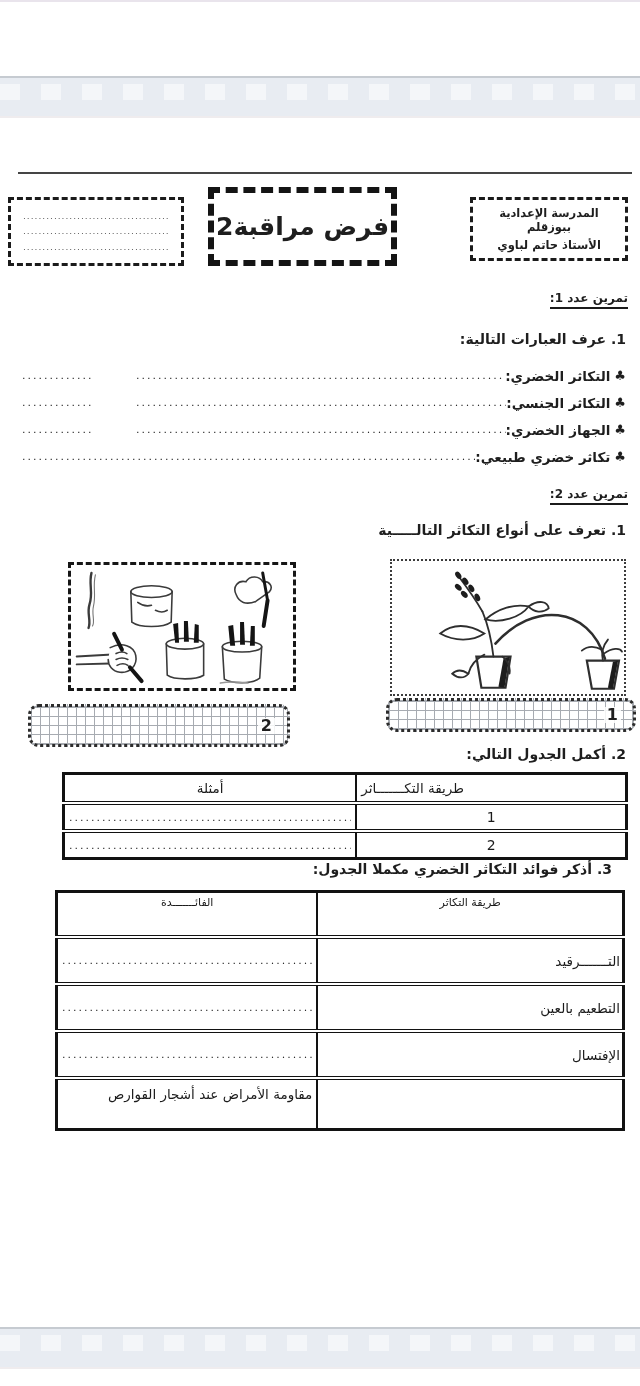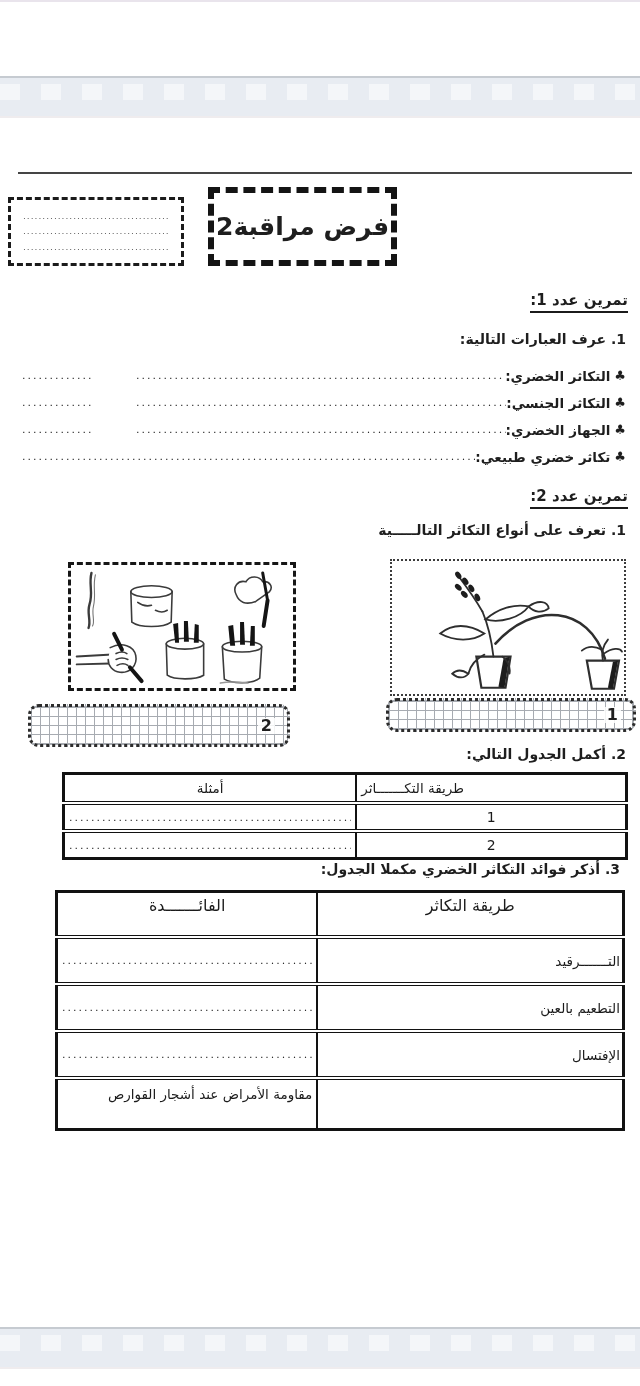--- a/index.html
+++ b/index.html
@@ -23,29 +23,29 @@
   .title-box{position:absolute;top:187px;left:208px;width:189px;height:79px;box-sizing:border-box;
       border:6px dashed #141414;display:flex;align-items:center;justify-content:center;direction:rtl;}
   .title-box .t{font-size:25px;font-weight:700;letter-spacing:.5px;}
   .name-box{position:absolute;top:197px;left:8px;width:176px;height:69px;box-sizing:border-box;
       border:3.5px dashed #1b1b1b;display:flex;flex-direction:column;justify-content:space-evenly;
       padding:6px 12px;}
   .name-box .dotline{font-size:9px;letter-spacing:1px;color:#5a5a5a;white-space:nowrap;
       overflow:hidden;height:11px;line-height:11px;}
 
   
-  .ex-title{position:absolute;right:12px;font-size:15px;font-weight:700;direction:rtl;
+  .ex-title{position:absolute;right:12px;font-size:12px;font-weight:700;direction:rtl;
       border-bottom:2px solid #1b1b1b;padding-bottom:2px;}
   .ex1-title{top:291px;}
   .ex2-title{top:487px;}
   .question{position:absolute;font-size:14px;font-weight:700;direction:rtl;white-space:nowrap;}
   .q-define{top:331px;right:14px;}
   .q-identify{top:522px;right:14px;}
   .q-table{top:746px;right:14px;margin-left:39px;}
-  .q-benefits{top:861px;right:20px;}
+  .q-benefits{top:861px;right:28px;}
 
   
   .bullets{position:absolute;top:362px;left:22px;right:14px;direction:rtl;}
   .b-row{display:flex;align-items:center;height:27px;}
   .b-row .club{font-size:13px;margin-left:4px;line-height:1;}
   .b-row .lbl{font-size:13.5px;font-weight:700;white-space:nowrap;}
   .dots{overflow:hidden;white-space:nowrap;font-size:11px;letter-spacing:2px;color:#2d2d2d;
         direction:ltr;text-align:left;}
   .b-row .fill{flex:1;}
   .b-row .tail{width:72px;margin-right:42px;}
@@ -79,40 +79,44 @@
   .tbl-methods th{height:24px;font-size:13.5px;}
   .tbl-methods td{height:22px;font-size:14px;}
   .tbl-methods .col-m{width:48%;}
   .tbl-methods .col-e{width:52%;}
   .tbl-methods th.h-method{text-align:left;padding-right:5px;}
   .tbl-methods th.h-ex{text-align:center;}
   .tbl-methods td.c-num{text-align:center;}
   .tbl-methods td.c-dots .dots{display:block;text-align:center;}
 
   .tbl-benefits{top:890px;left:55px;width:570px;}
-  .tbl-benefits th{height:38px;font-size:16px;vertical-align:top;padding-top:3px;text-align:center;}
+  .tbl-benefits th{height:38px;font-size:11px;vertical-align:top;padding-top:3px;text-align:center;}
   .tbl-benefits td{height:41px;font-size:13.5px;}
   .tbl-benefits .col-m2{width:54%;}
   .tbl-benefits .col-b{width:46%;}
   .tbl-benefits td.c-method{text-align:right;padding-right:2px;vertical-align:middle;}
   .tbl-benefits td.c-benefit{vertical-align:middle;}
   .tbl-benefits td.c-benefit .dots{display:block;text-align:center;}
   .tbl-benefits td.c-benefit.txt{vertical-align:top;padding-top:6px;}
 </style>
 </head>
 <body>
 
 <div class="canvas">
 
   <div class="top-line"></div>
   <div class="band band-top"></div>
   <div class="band band-bottom"></div>
 
   <div class="rule"></div>
 
+  <div class="school-box">
+    <span>المدرسة الإعدادية ببوزقلم</span>
+    <span>الأستاذ حاتم لباوي</span>
+  </div>
   <div class="title-box">
     <span class="t">فرض مراقبة2</span>
   </div>
   <div class="name-box">
     <span class="dotline">............................................................</span>
     <span class="dotline">............................................................</span>
     <span class="dotline">............................................................</span>
   </div>
 
   <div class="ex-title ex1-title">تمرين عدد 1:</div>

